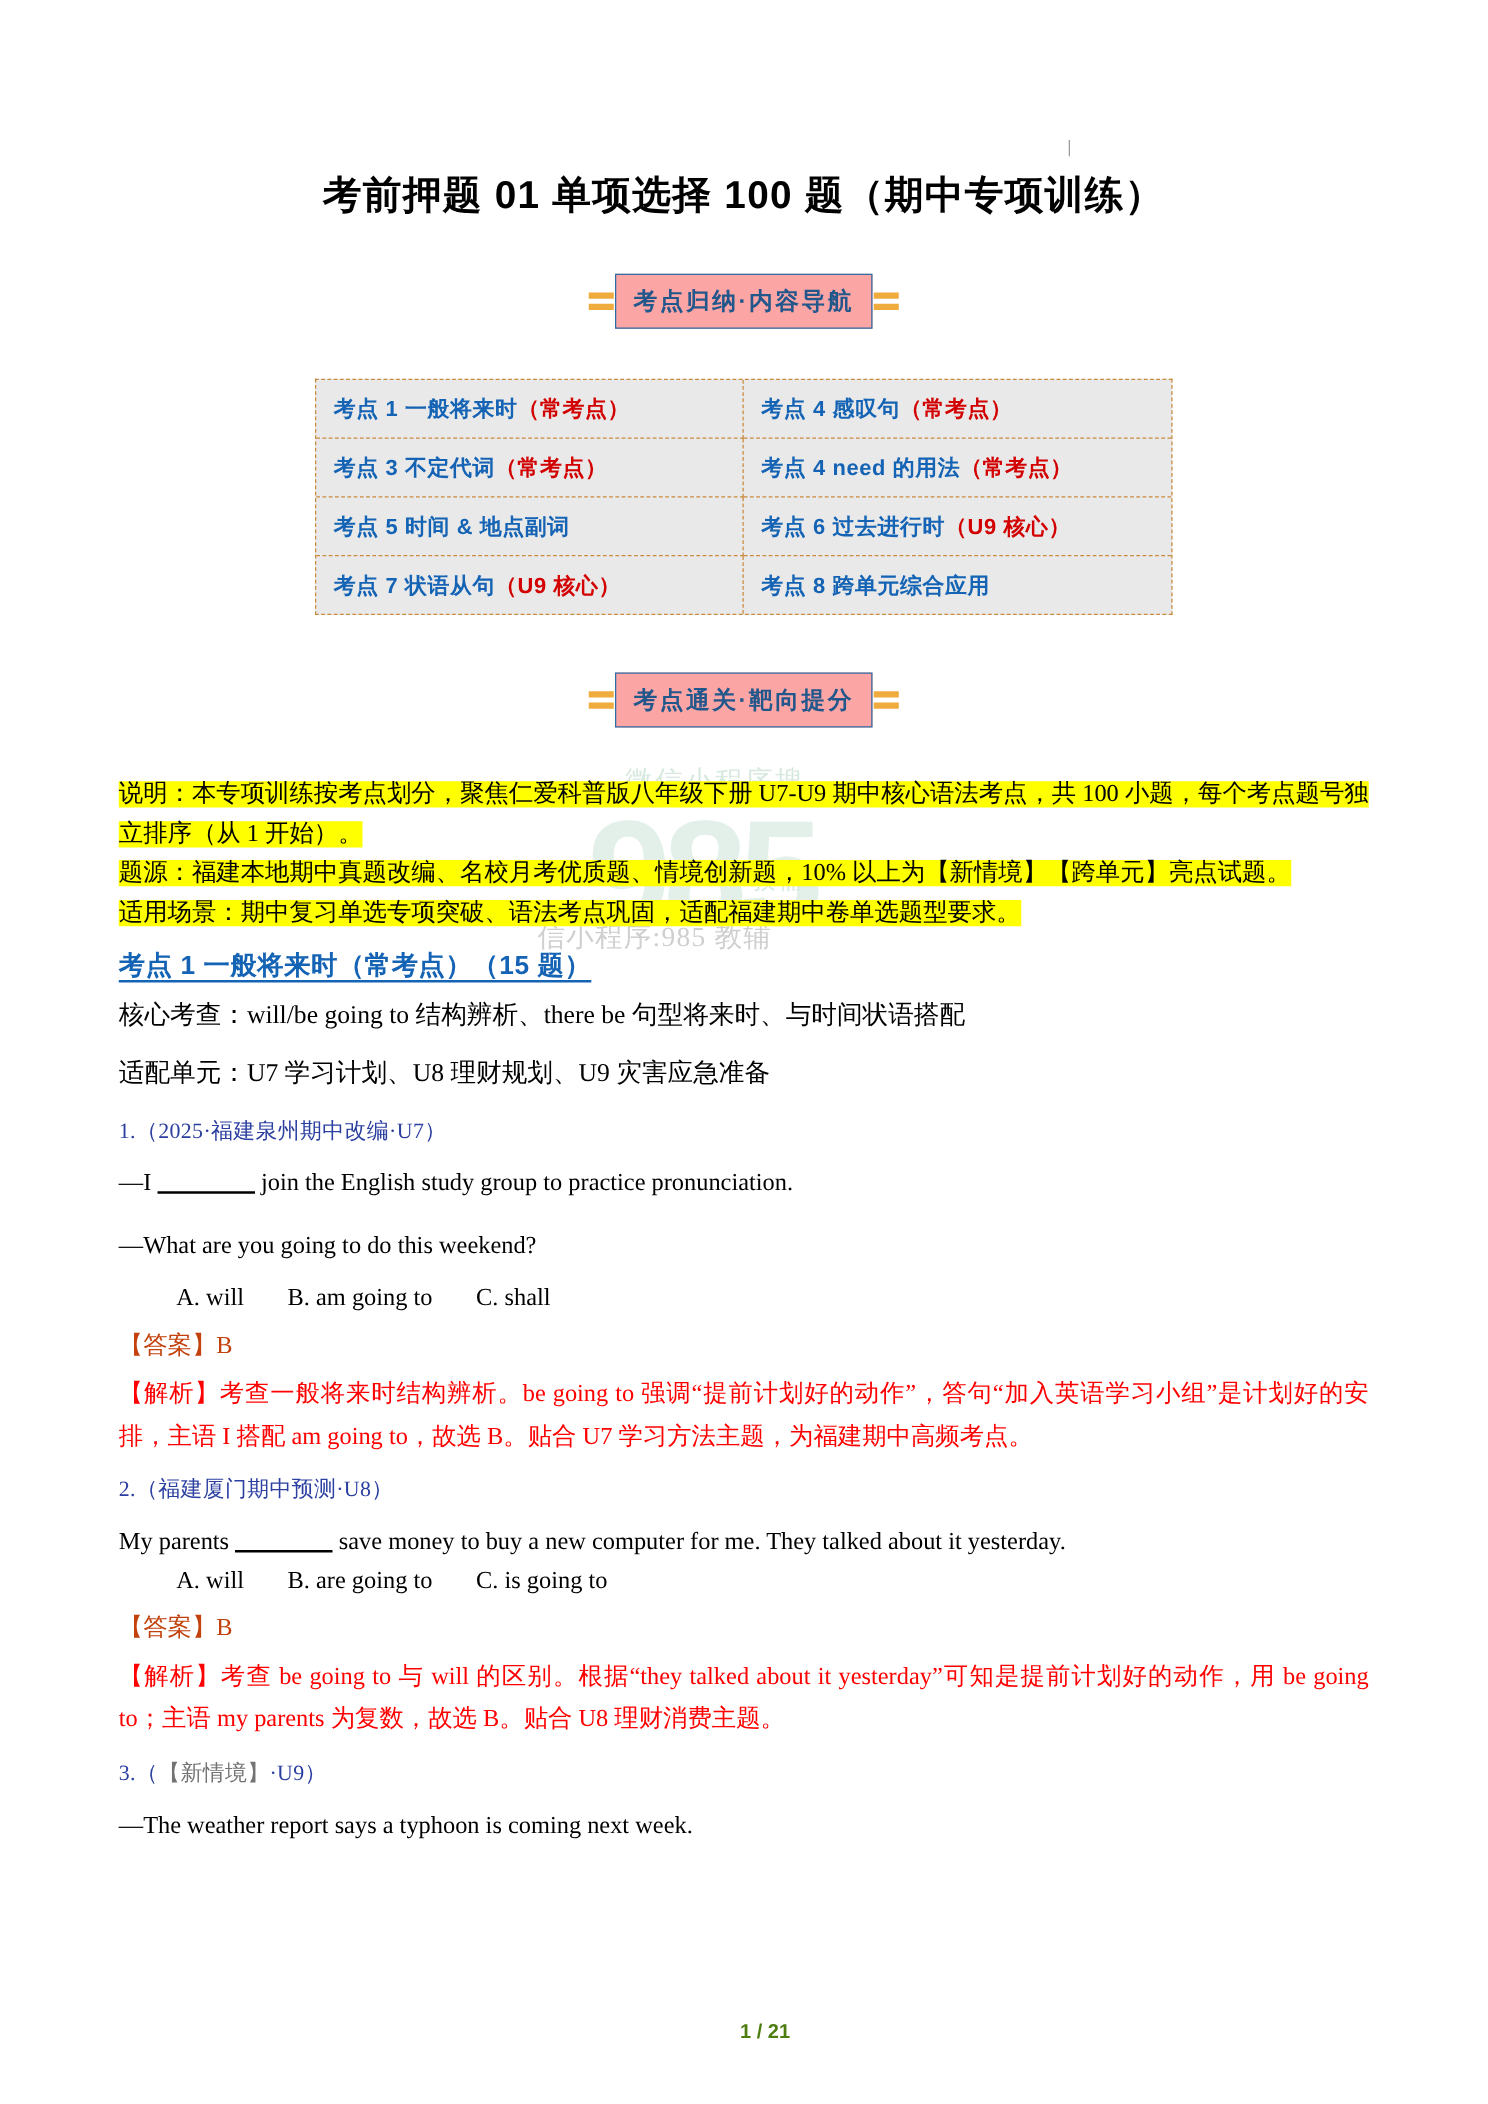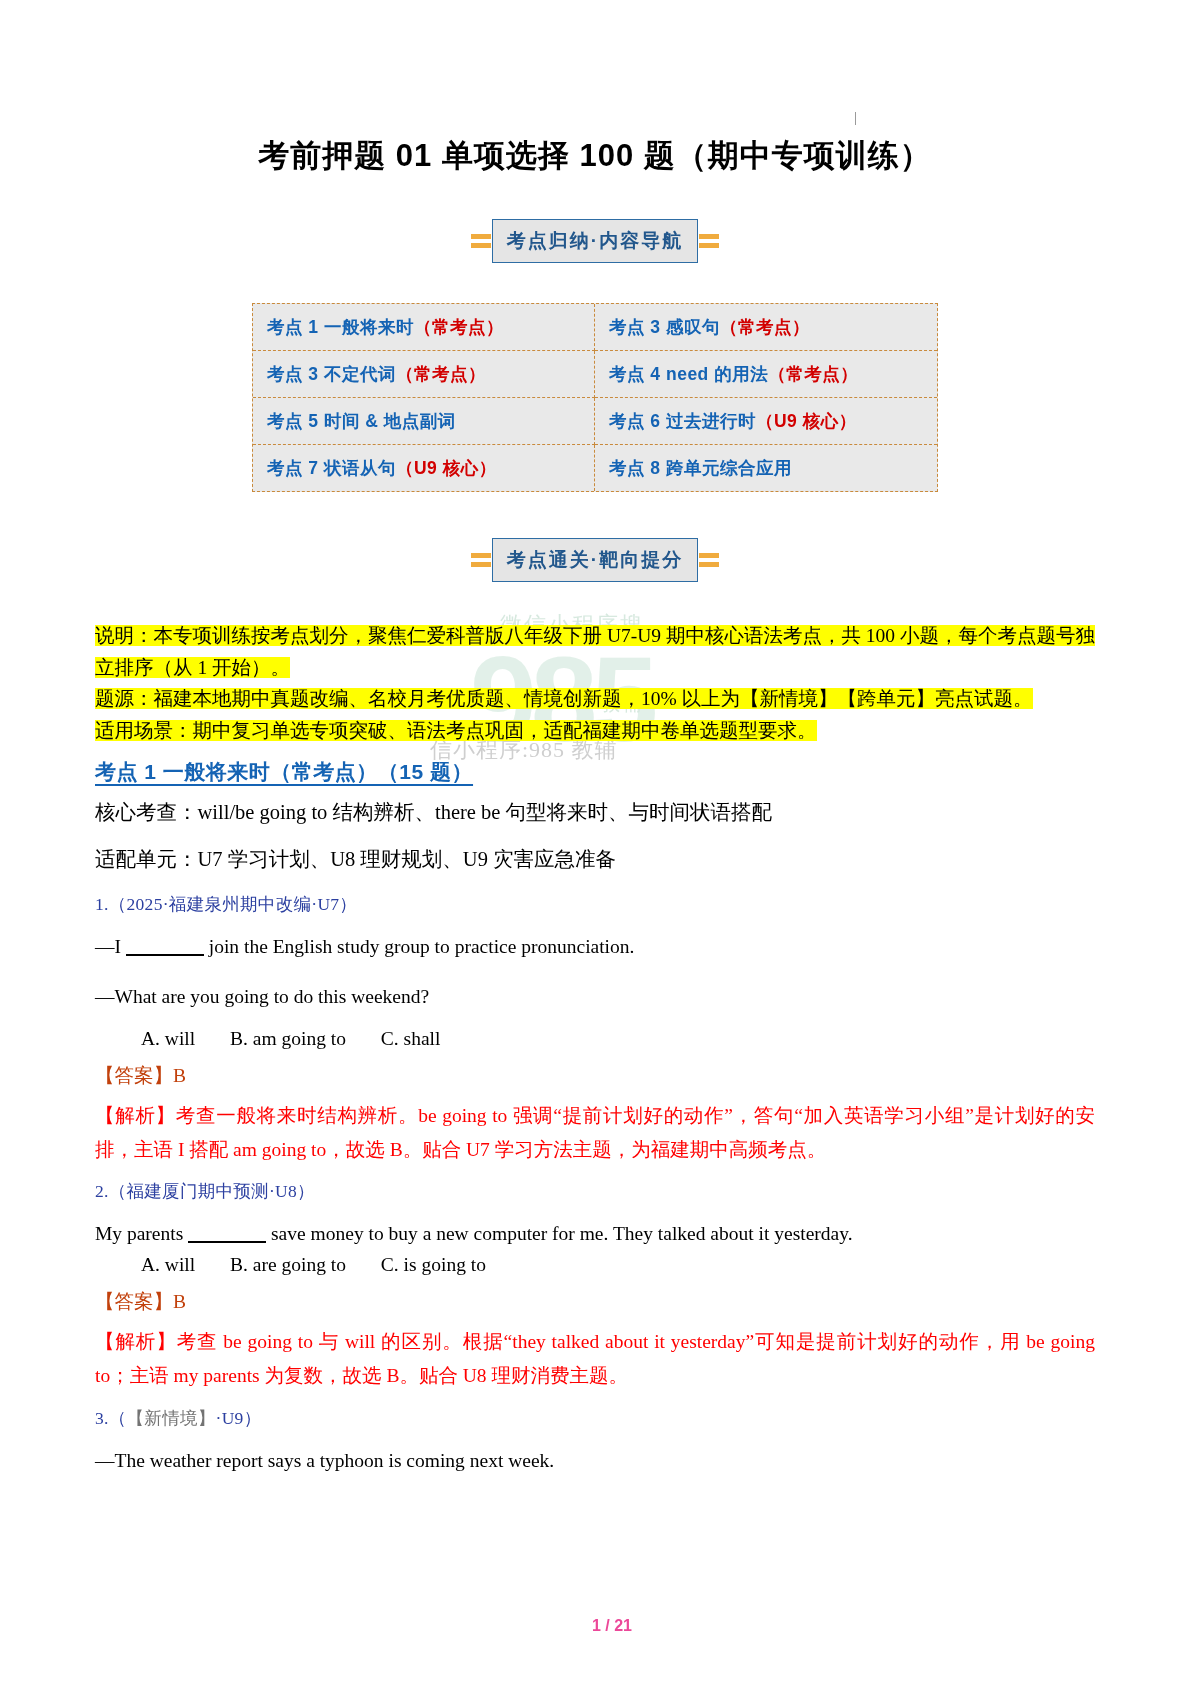--- a/index.html
+++ b/index.html
@@ -89,21 +89,21 @@
     justify-content: center;
     margin-top: 42px;
   }
   .banner {
     position: relative;
     display: flex;
     align-items: center;
     gap: 16px;
     border: 1.5px solid #2e6da4;
     padding: 8px 18px;
-    background: #e5e5e5;
+    background: #fca5a5;
   }
   .banner-text {
     font-family: "Liberation Sans", sans-serif;
     font-size: 19px;
     font-weight: bold;
     color: #22578c;
     letter-spacing: 2px;
     white-space: nowrap;
   }
   .eq {
@@ -223,21 +223,21 @@
 
   
   .footer {
     position: absolute;
     left: 0; right: 0;
     bottom: 48px;
     text-align: center;
     font-family: "Liberation Sans", sans-serif;
     font-size: 16px;
     font-weight: bold;
-    color: #ec4899;
+    color: #4d7c0f;
     z-index: 3;
     padding-left: 34px;
   }
 </style>
 </head>
 <body>
 
 <div class="page">
 
   <div class="watermark">
@@ -262,21 +262,21 @@
         <span class="banner-text">考点归纳·内容导航</span>
         <span class="eq eq-right">
             <i></i>
             <i></i>
           </span>
       </div>
     </div>
 
     <div class="toc">
       <div class="toc-cell"><span>考点 1 一般将来时</span><span class="hot">（常考点）</span></div>
-      <div class="toc-cell"><span>考点 3 感叹句</span><span class="hot">（常考点）</span></div>
+      <div class="toc-cell"><span>考点 4 感叹句</span><span class="hot">（常考点）</span></div>
       <div class="toc-cell"><span>考点 3 不定代词</span><span class="hot">（常考点）</span></div>
       <div class="toc-cell"><span>考点 4 need 的用法</span><span class="hot">（常考点）</span></div>
       <div class="toc-cell"><span>考点 5 时间 &amp; 地点副词</span><span class="hot"></span></div>
       <div class="toc-cell"><span>考点 6 过去进行时</span><span class="hot">（U9 核心）</span></div>
       <div class="toc-cell"><span>考点 7 状语从句</span><span class="hot">（U9 核心）</span></div>
       <div class="toc-cell"><span>考点 8 跨单元综合应用</span><span class="hot"></span></div>
     </div>
 
     <div class="banner-wrap" style="margin-top:46px;">
       <div class="banner">

